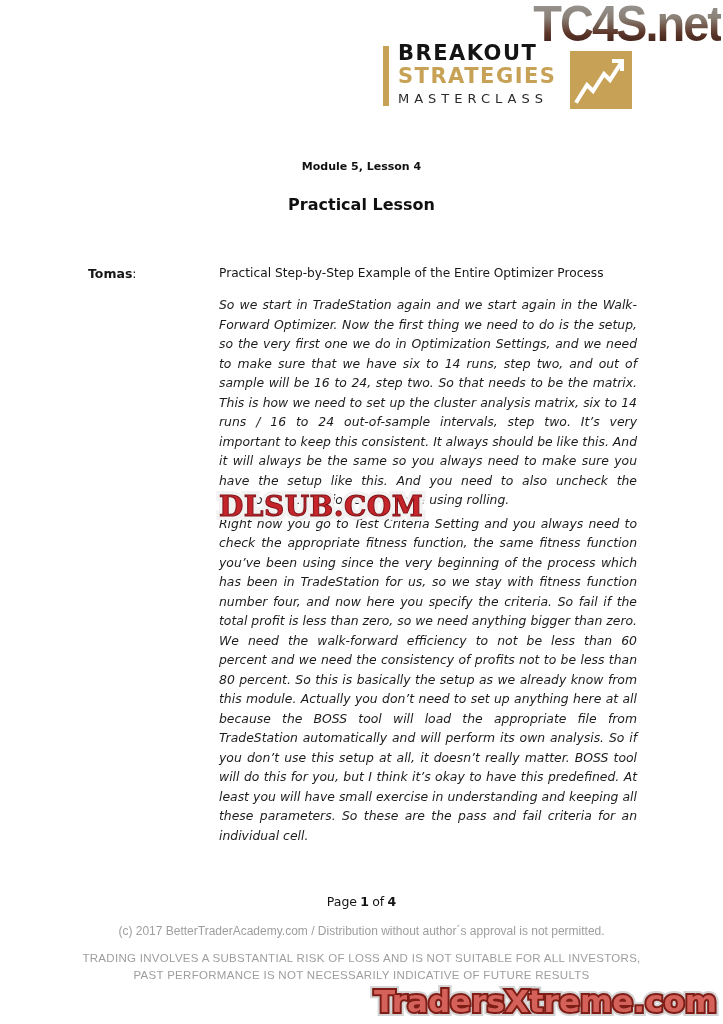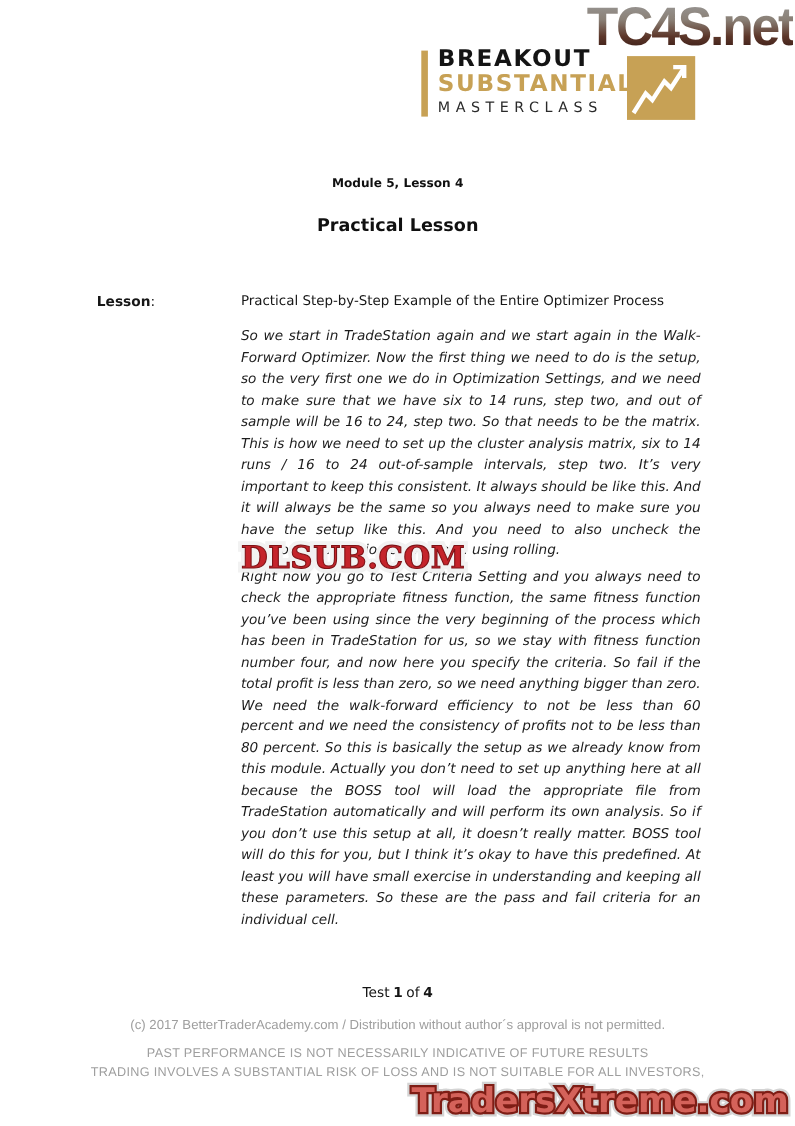--- a/index.html
+++ b/index.html
@@ -74,58 +74,58 @@
 </style>
 </head>
 <body>
 
 <div class="page">
 
   <div class="logo">
     <div class="logo-bar"></div>
     <div class="logo-text">
       <div class="logo-line1">BREAKOUT</div>
-      <div class="logo-line2">SUBSTANTIAL</div>
+      <div class="logo-line2">STRATEGIES</div>
       <div class="logo-line3">MASTERCLASS</div>
     </div>
     <div class="logo-square">
       <span>
         <svg width="54" height="50" viewBox="0 0 54 50">
           <polyline points="3,46 13,30 19,36 30,19 36,25 47,8" fill="none" stroke="#ffffff" stroke-width="4" stroke-linecap="square"></polyline>
           <polyline points="38,6 48,6 48,16" fill="none" stroke="#ffffff" stroke-width="4"></polyline>
         </svg>
       </span>
     </div>
   </div>
 
   <div class="wm-top">TC4S.net</div>
 
   <div class="title1">Module 5, Lesson 4</div>
   <div class="title2">Practical Lesson</div>
 
-  <div class="speaker"><b>Lesson</b><span>:</span></div>
+  <div class="speaker"><b>Tomas</b><span>:</span></div>
   <div class="para-heading">Practical Step-by-Step Example of the Entire Optimizer Process</div>
 
   <div class="body-col">
     <p>So we start in TradeStation again and we start again in the Walk-Forward Optimizer. Now the first thing we need to do is the setup, so the very first one we do in Optimization Settings, and we need to make sure that we have six to 14 runs, step two, and out of sample will be 16 to 24, step two. So that needs to be the matrix. This is how we need to set up the cluster analysis matrix, six to 14 runs / 16 to 24 out-of-sample intervals, step two. It’s very important to keep this consistent. It always should be like this. And it will always be the same so you always need to make sure you have the setup like this. And you need to also uncheck the “Anchored” condition since we’re using rolling.</p>
     <p>Right now you go to Test Criteria Setting and you always need to check the appropriate fitness function, the same fitness function you’ve been using since the very beginning of the process which has been in TradeStation for us, so we stay with fitness function number four, and now here you specify the criteria. So fail if the total profit is less than zero, so we need anything bigger than zero. We need the walk-forward efficiency to not be less than 60 percent and we need the consistency of profits not to be less than 80 percent. So this is basically the setup as we already know from this module. Actually you don’t need to set up anything here at all because the BOSS tool will load the appropriate file from TradeStation automatically and will perform its own analysis. So if you don’t use this setup at all, it doesn’t really matter. BOSS tool will do this for you, but I think it’s okay to have this predefined. At least you will have small exercise in understanding and keeping all these parameters. So these are the pass and fail criteria for an individual cell.</p>
   </div>
 
   <div class="wm-mid-wrap">
     <div class="wm-mid back">DLSUB.COM</div>
     <div class="wm-mid front">DLSUB.COM</div>
   </div>
 
   <div class="page-line">
-    <span>Test</span><span class="b">1</span><span>of</span><span class="b">4</span>
+    <span>Page</span><span class="b">1</span><span>of</span><span class="b">4</span>
   </div>
   <div class="copyright">(c) 2017 BetterTraderAcademy.com / Distribution without author´s approval is not permitted.</div>
   <div class="disclaimer">
+    <div>TRADING INVOLVES A SUBSTANTIAL RISK OF LOSS AND IS NOT SUITABLE FOR ALL INVESTORS,</div>
     <div>PAST PERFORMANCE IS NOT NECESSARILY INDICATIVE OF FUTURE RESULTS</div>
-    <div>TRADING INVOLVES A SUBSTANTIAL RISK OF LOSS AND IS NOT SUITABLE FOR ALL INVESTORS,</div>
   </div>
 
   <div class="wm-bot-wrap">
     <div class="wm-bot glow">TradersXtreme.com</div>
     <div class="wm-bot outline">TradersXtreme.com</div>
     <div class="wm-bot fill">TradersXtreme.com</div>
   </div>
 
 </div>
 

